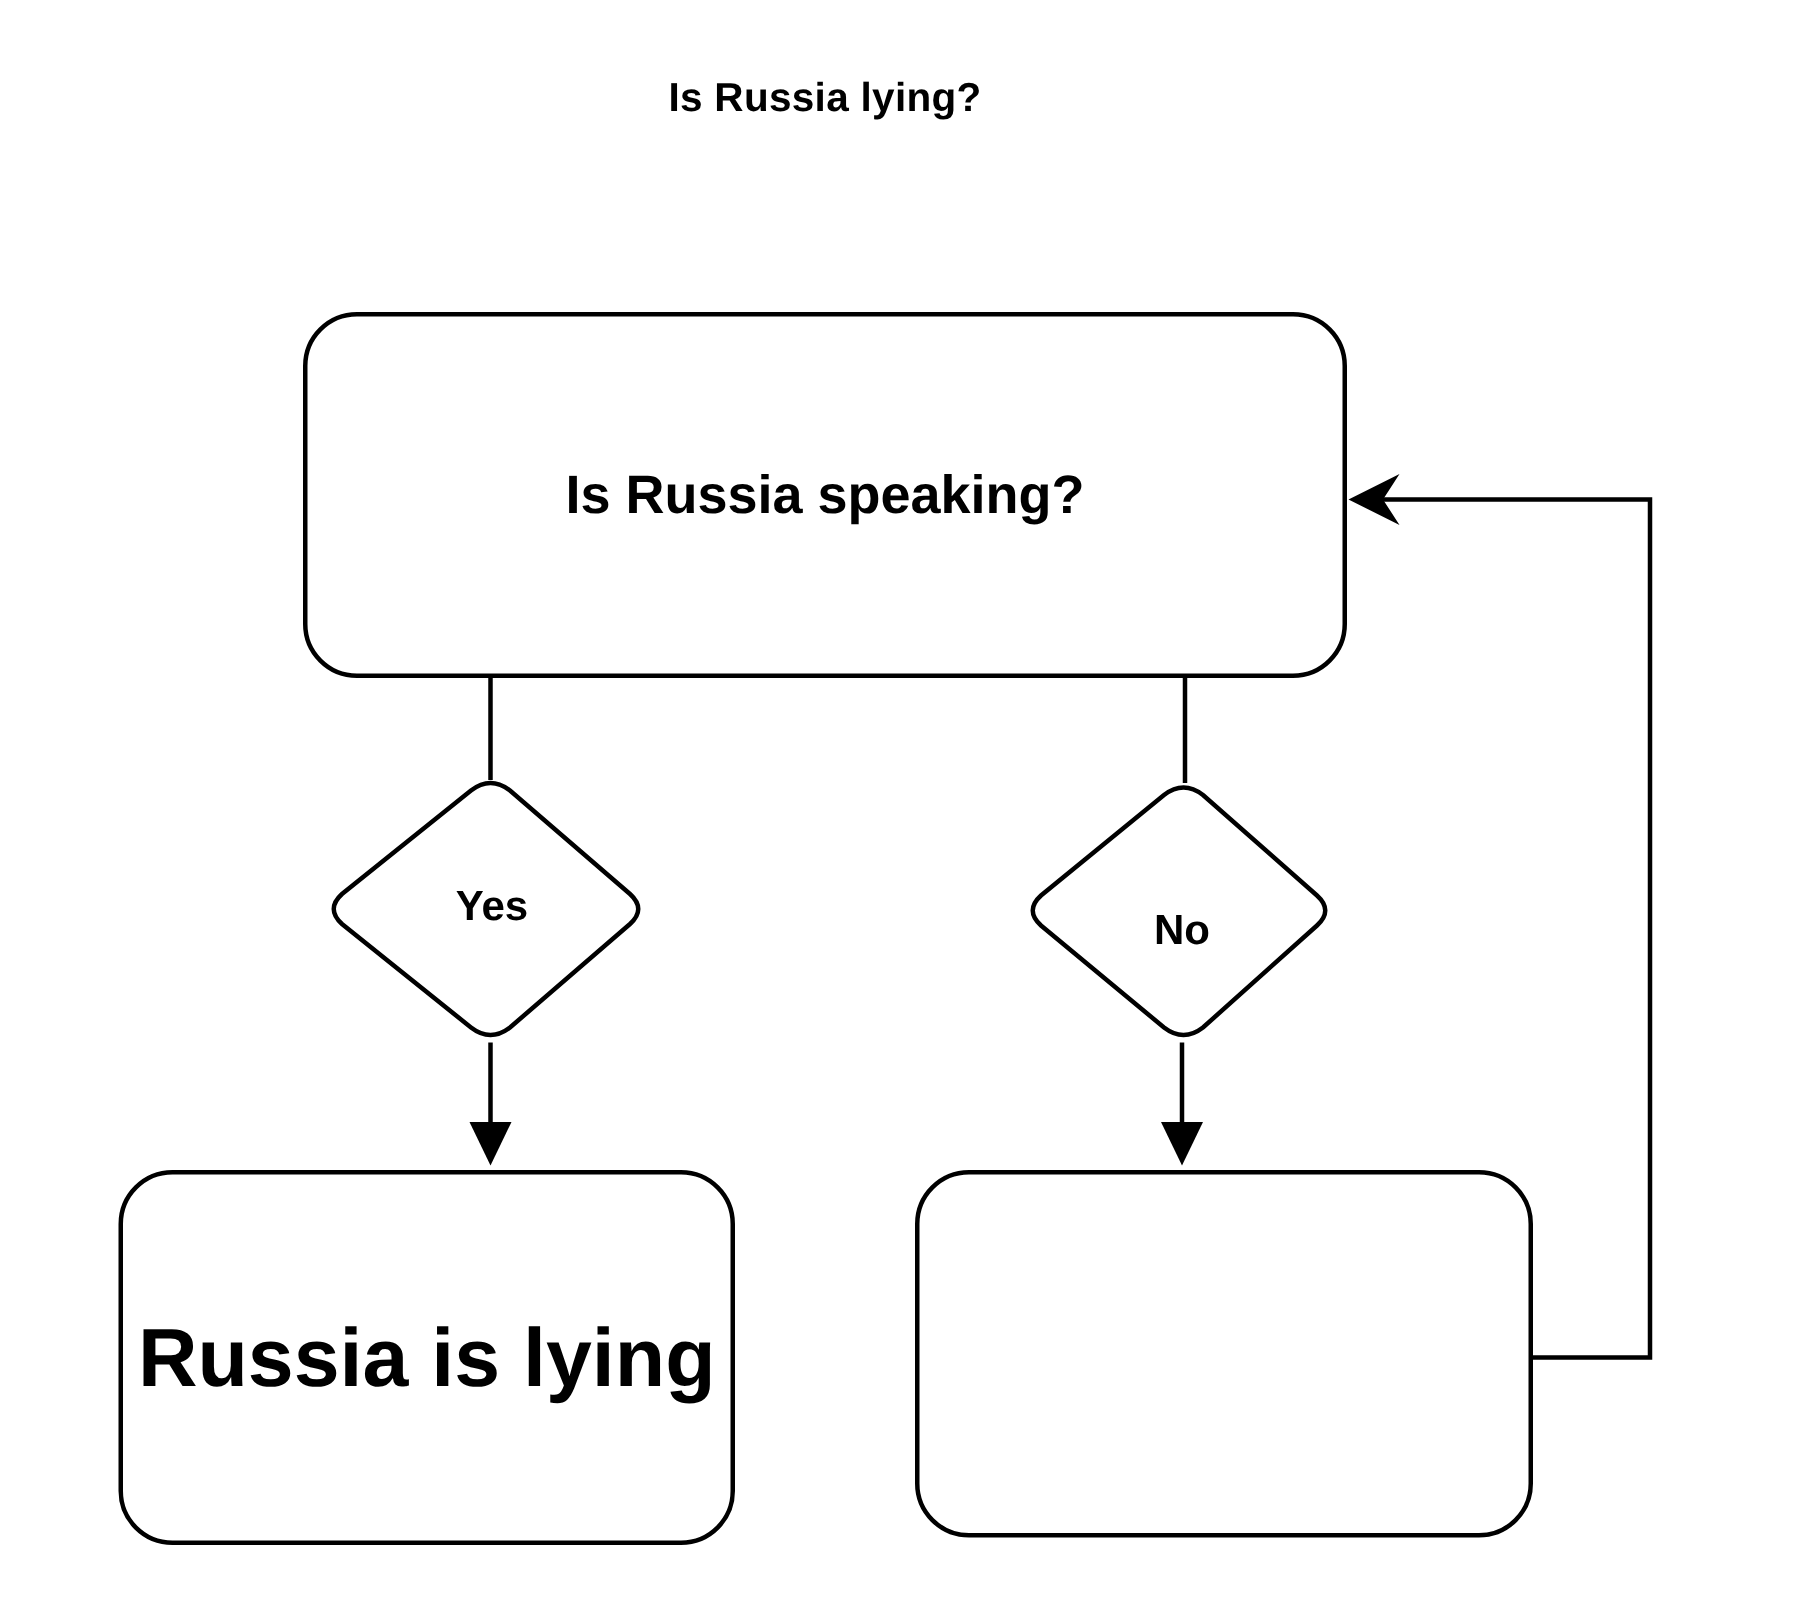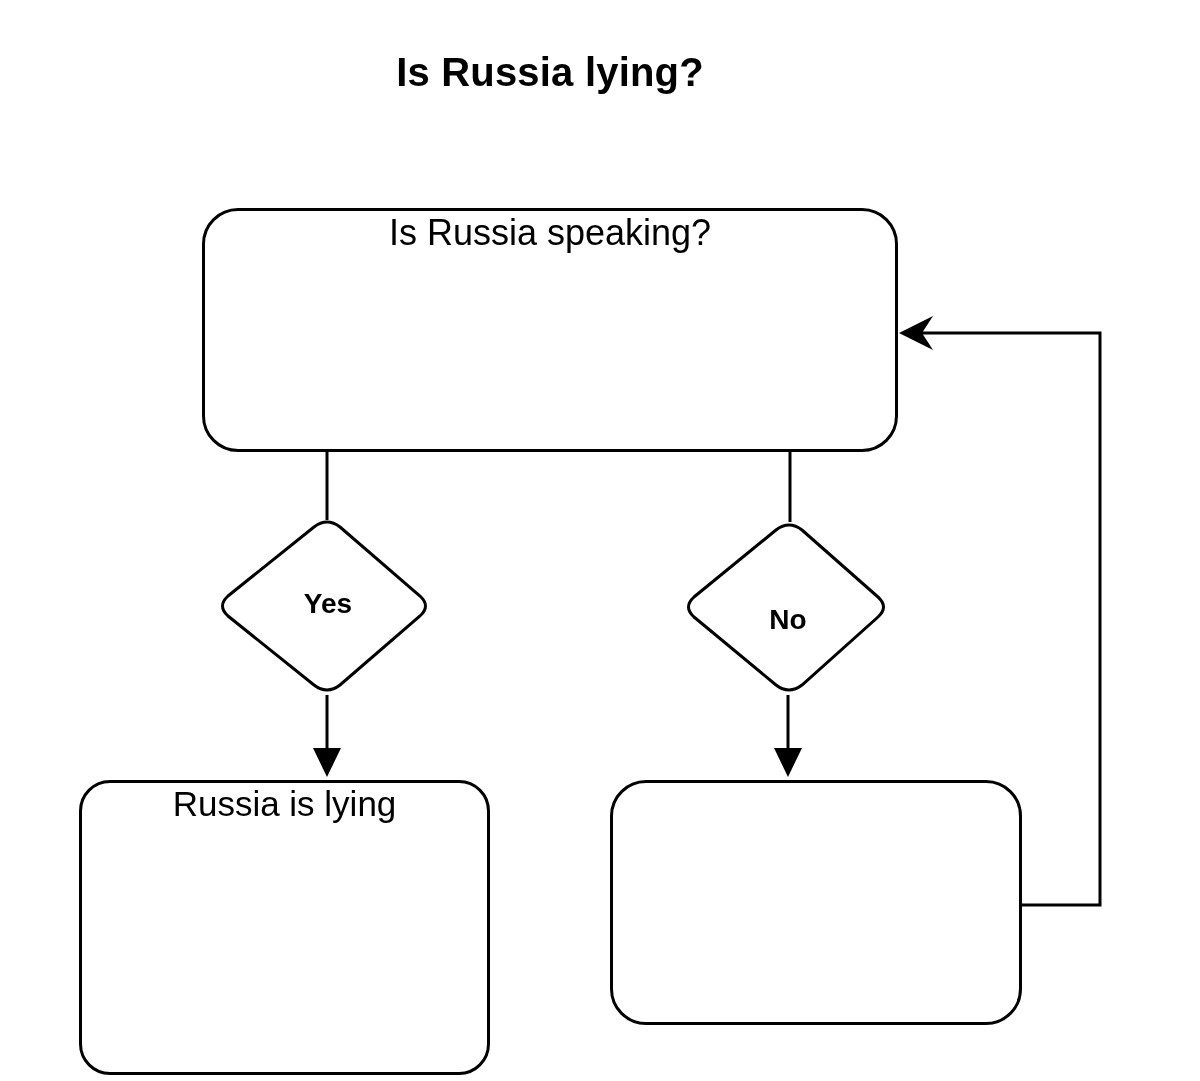--- a/index.html
+++ b/index.html
@@ -23,49 +23,49 @@
       width: 1200px;
       height: 1081px;
     }
     .title {
       position: absolute;
       left: 0;
       top: 50px;
       width: 1100px;
       text-align: center;
       font-weight: bold;
-      font-size: 40px;
+      font-size: 27px;
       letter-spacing: 0.2px;
     }
     .node {
       position: absolute;
       box-sizing: border-box;
       border: 3px solid #000;
       border-radius: 36px;
       background: #fff;
       display: flex;
+      align-items: center;
       justify-content: center;
       text-align: center;
-      font-weight: normal;
+      font-weight: bold;
       line-height: 1.2;
     }
     #node-start {
       left: 202px;
       top: 208px;
       width: 696px;
       height: 244px;
       font-size: 36px;
     }
     #node-yes-result {
       left: 79px;
       top: 780px;
       width: 411px;
-      height: 295px;
-      font-size: 35px;
-      border-radius: 31px;
+      height: 250px;
+      font-size: 55px;
     }
     #node-no-result {
       left: 610px;
       top: 780px;
       width: 412px;
       height: 245px;
       font-size: 43px;
       line-height: 1.23;
     }
     .diamond-label {

